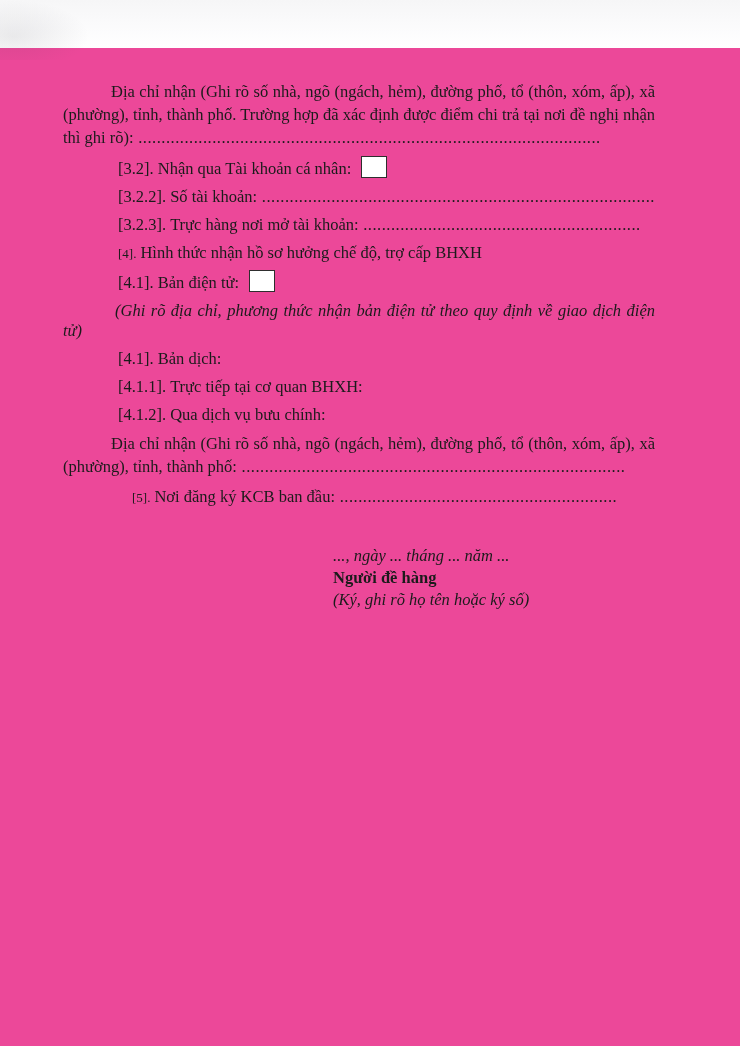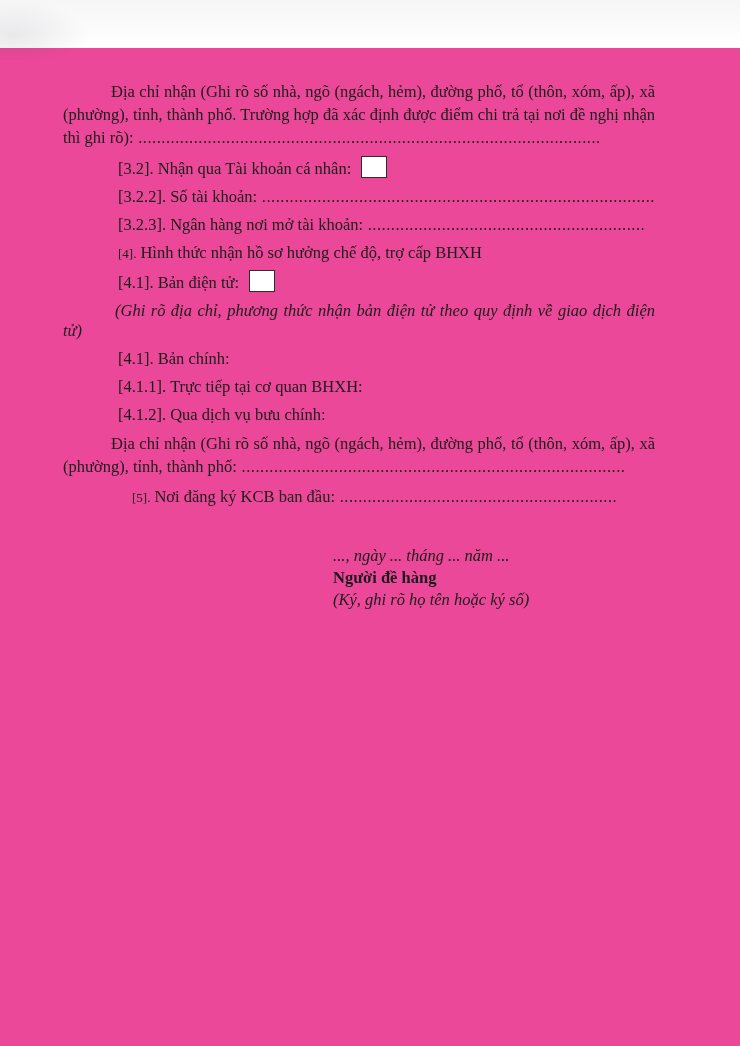--- a/index.html
+++ b/index.html
@@ -94,35 +94,35 @@
     <div class="item mt7">
       <span class="num">[3.2].</span><span>Nhận qua Tài khoản cá nhân:</span><span class="checkbox"></span>
     </div>
 
 
     <div class="item">
       <span class="num">[3.2.2].</span><span>Số tài khoản:</span><span class="dots"> .....................................................................................</span>
     </div>
 
     <div class="item">
-      <span class="num">[3.2.3].</span><span>Ngân hàng nơi mở tài khoản:</span><span class="dots"> ............................................................</span>
+      <span class="num">[3.2.3].</span><span>Trực hàng nơi mở tài khoản:</span><span class="dots"> ............................................................</span>
     </div>
 
     <div class="item">
       <span class="num small">[4].</span><span>Hình thức nhận hồ sơ hưởng chế độ, trợ cấp BHXH</span>
     </div>
 
     <div class="item">
       <span class="num">[4.1].</span><span>Bản điện tử:</span><span class="checkbox"></span>
     </div>
 
     <p class="note">(Ghi rõ địa chỉ, phương thức nhận bản điện tử theo quy định về giao dịch điện tử)</p>
 
     <div class="item mt6">
-      <span class="num">[4.1].</span><span>Bản chính:</span>
+      <span class="num">[4.1].</span><span>Bản dịch:</span>
     </div>
 
     <div class="item">
       <span class="num">[4.1.1].</span><span>Trực tiếp tại cơ quan BHXH:</span>
     </div>
 
     <div class="item">
       <span class="num">[4.1.2].</span><span>Qua dịch vụ bưu chính:</span>
     </div>
 

